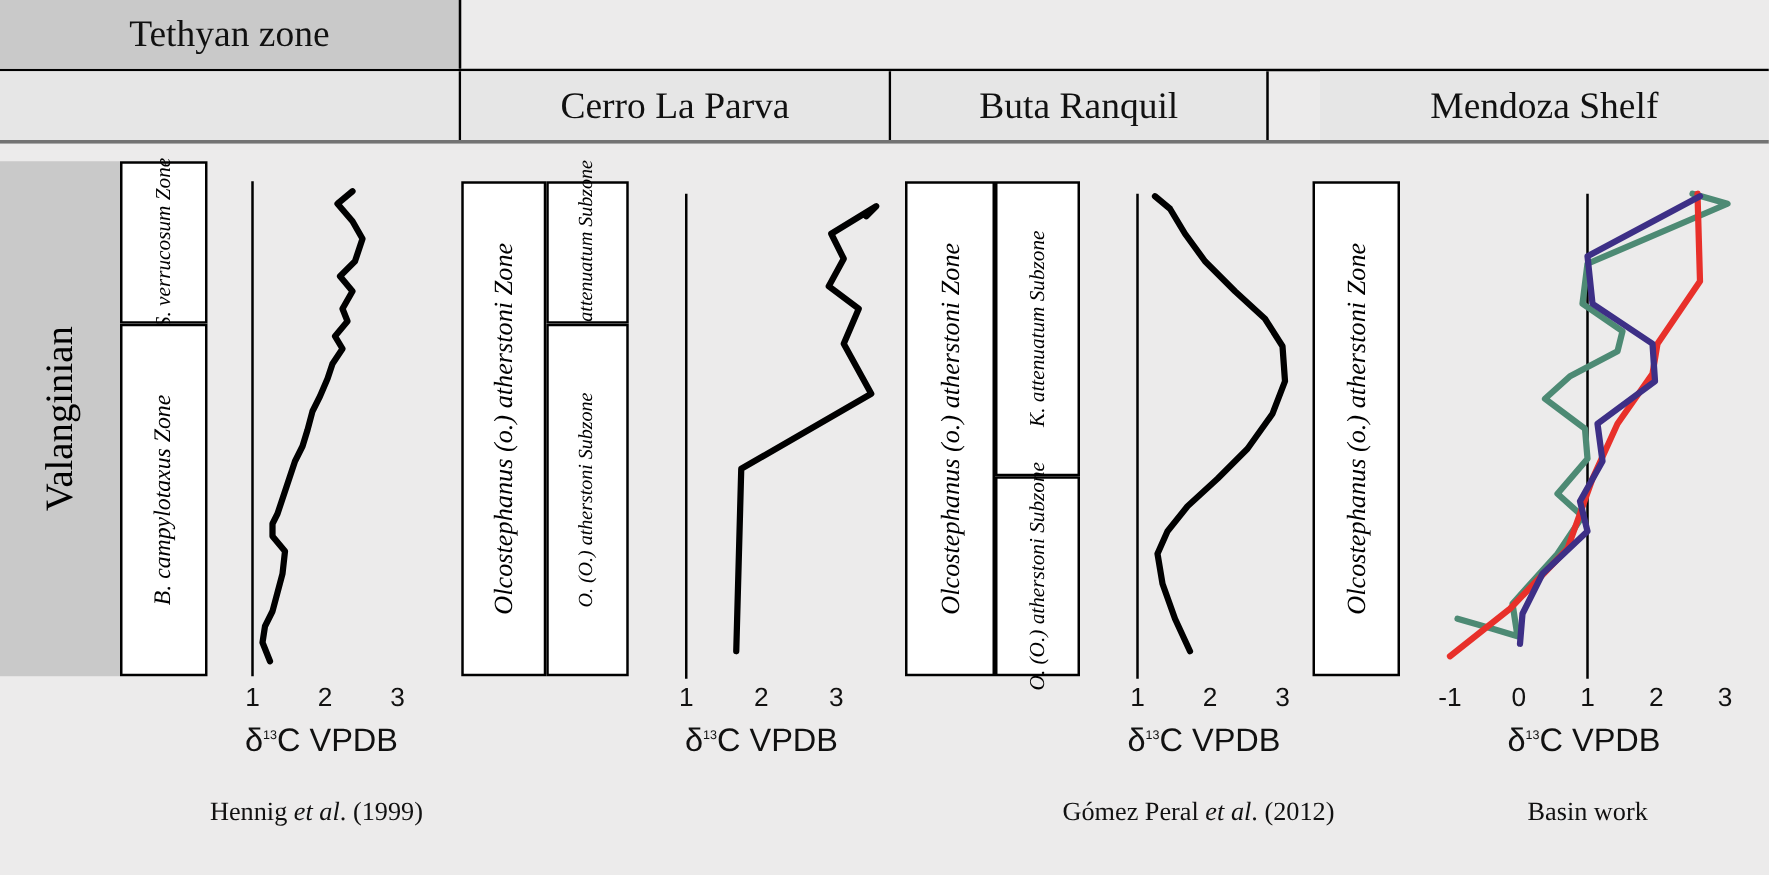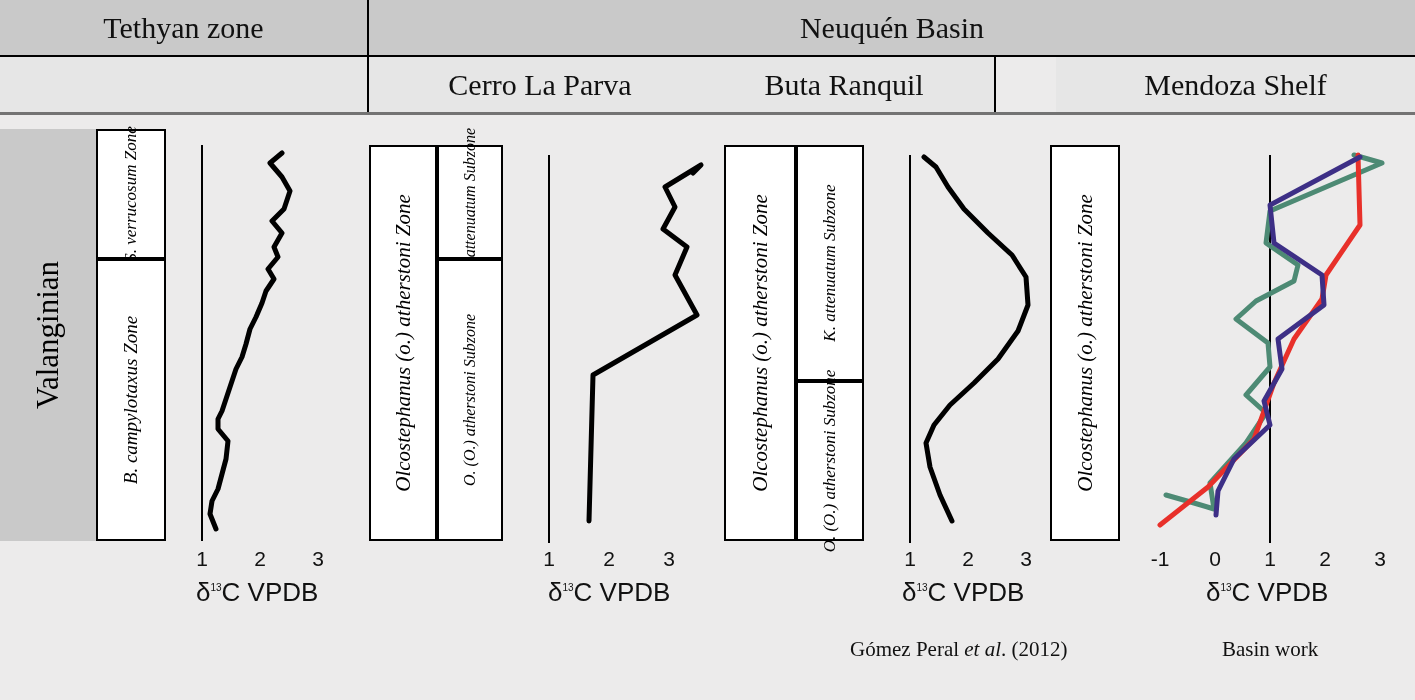--- a/index.html
+++ b/index.html
@@ -51,33 +51,30 @@
 </style>
 </head>
 <body>
 
 <div id="root">
 
   <div class="hdr-row1">
     <div class="hdr-cell grey" style="left:0;width:369px;border-right:2px solid #000;">
       <span>Tethyan zone</span>
     </div>
-    <div class="hdr-cell grey" style="left:369px;width:1046px;">
-      <span>Neuquén Basin</span>
-    </div>
   </div>
 
   <div class="hdr-row2">
     <div class="hdr-cell lgrey" style="left:0;width:369px;border-right:2px solid #000;">
       <span></span>
     </div>
     <div class="hdr-cell lgrey" style="left:369px;width:344px;border-right:2px solid #000;">
       <span>Cerro La Parva</span>
     </div>
-    <div class="hdr-cell lgrey" style="left:694px;width:302px;border-right:2px solid #000;">
+    <div class="hdr-cell lgrey" style="left:713px;width:302px;border-right:2px solid #000;">
       <span>Buta Ranquil</span>
     </div>
     <div class="hdr-cell lgrey" style="left:1056px;width:359px;">
       <span>Mendoza Shelf</span>
     </div>
   </div>
 
   <div class="body">
 
     <div class="valang" style="left:0;top:14px;width:96px;height:412px;">
@@ -103,20 +100,23 @@
     <div class="axlab" style="left:190px;top:432px;width:24px;">1</div>
     <div class="axlab" style="left:248px;top:432px;width:24px;">2</div>
     <div class="axlab" style="left:306px;top:432px;width:24px;">3</div>
     <svg style="left:170px;top:410px;" width="200" height="22">
       <line x1="32" y1="10" x2="32" y2="10" stroke="#000" stroke-width="2"></line>
     </svg>
 
     <div class="delta" style="left:196px;top:462px;">
       δ<sup>13</sup>C VPDB
     </div>
+    <div class="cite" style="left:168px;top:522px;">
+      Hennig <i>et al</i>. (1999)
+    </div>
 
     <div class="zbox" style="left:369px;top:30px;width:68px;height:396px;">
       <div class="vtext" style="font-size:21px;">
         <span>Olcostephanus (o.) atherstoni Zone</span>
       </div>
     </div>
     <div class="zbox" style="left:437px;top:30px;width:66px;height:114px;">
       <div class="vtext" style="font-size:16px;">
         <span>K. attenuatum Subzone</span>
       </div>

